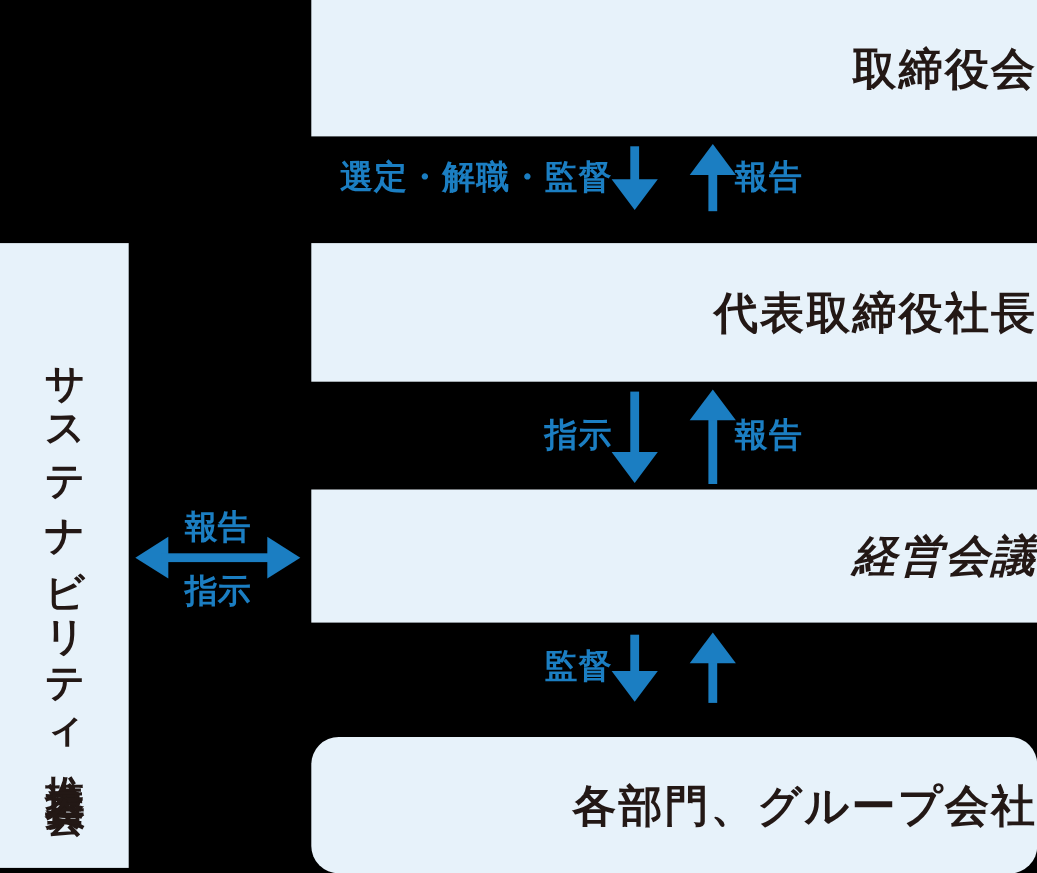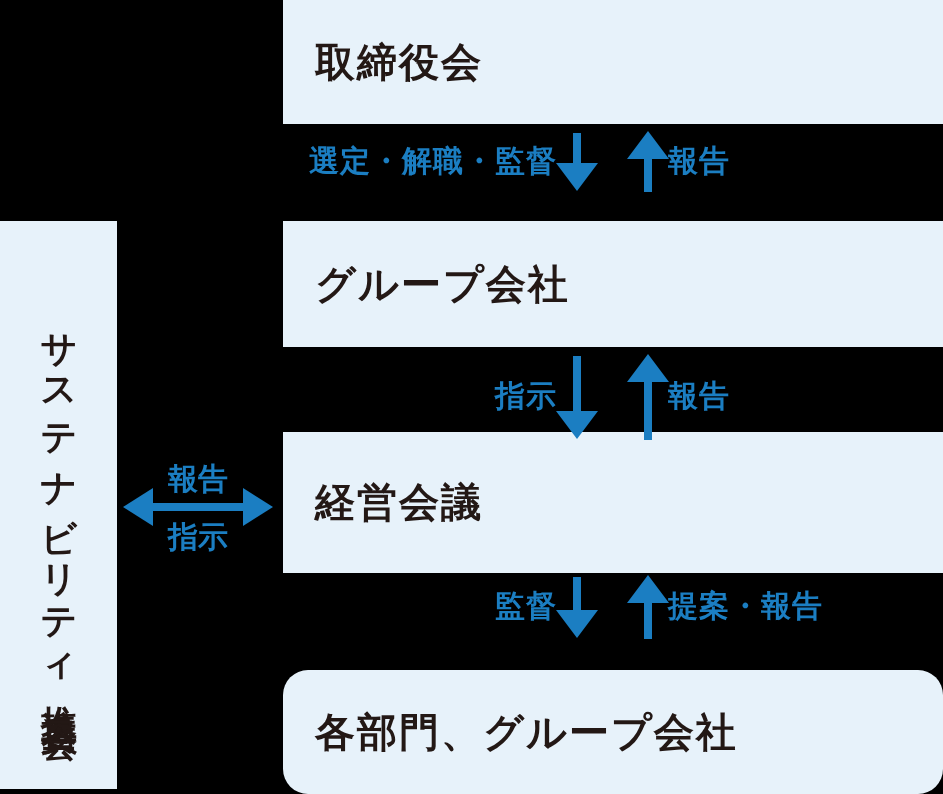--- a/index.html
+++ b/index.html
@@ -43,33 +43,33 @@
   }
 
   
   .box {
     position: absolute;
     left: 283px;
     width: 660px;
     background: var(--box_bg);
     display: flex;
     align-items: center;
-    justify-content: flex-start;
+    justify-content: flex-end;
     padding-left: 32px;
   }
   .box .box-label {
     font-size: 40px;
     font-weight: 900;
     letter-spacing: 2px;
     color: var(--text);
     white-space: nowrap;
   }
   .box-0 { top: 0;     height: 124px; }
   .box-1 { top: 221px; height: 126px; }
-  .box-2 { top: 432px; height: 141px; }
+  .box-2 { top: 445px; height: 121px; font-style: italic; }
   .box-3 { top: 670px; height: 124px; border-radius: 25px; }
 
   
   .gap {
     position: absolute;
     left: 283px;
     width: 660px;
   }
   .gap-0 { top: 124px; height: 73px;  }
   .gap-1 { top: 347px; height: 98px;  }
@@ -164,21 +164,21 @@
 <div class="stage">
 
   <div class="committee">
     <div class="vtext">サステナビリティ推進委員会</div>
   </div>
 
   <div class="box box-0">
     <span class="box-label">取締役会</span>
   </div>
   <div class="box box-1">
-    <span class="box-label">グループ会社</span>
+    <span class="box-label">代表取締役社長</span>
   </div>
   <div class="box box-2">
     <span class="box-label">経営会議</span>
   </div>
   <div class="box box-3">
     <span class="box-label">各部門、グループ会社</span>
   </div>
 
   <div class="gap gap-0">
     <span class="flow-label down-label">選定・解職・監督</span>
@@ -209,21 +209,20 @@
   <div class="gap gap-2">
     <span class="flow-label down-label">監督</span>
     <div class="arr arr-down">
       <div class="shaft"></div>
       <div class="head"></div>
     </div>
     <div class="arr arr-up">
       <div class="shaft"></div>
       <div class="head"></div>
     </div>
-    <span class="flow-label up-label">提案・報告</span>
   </div>
 
   <div class="side">
     <span class="side-label side-label-top">報告</span>
     <div class="harrow">
       <div class="hhead hhead-left"></div>
       <div class="hshaft"></div>
       <div class="hhead hhead-right"></div>
     </div>
     <span class="side-label side-label-bottom">指示</span>

